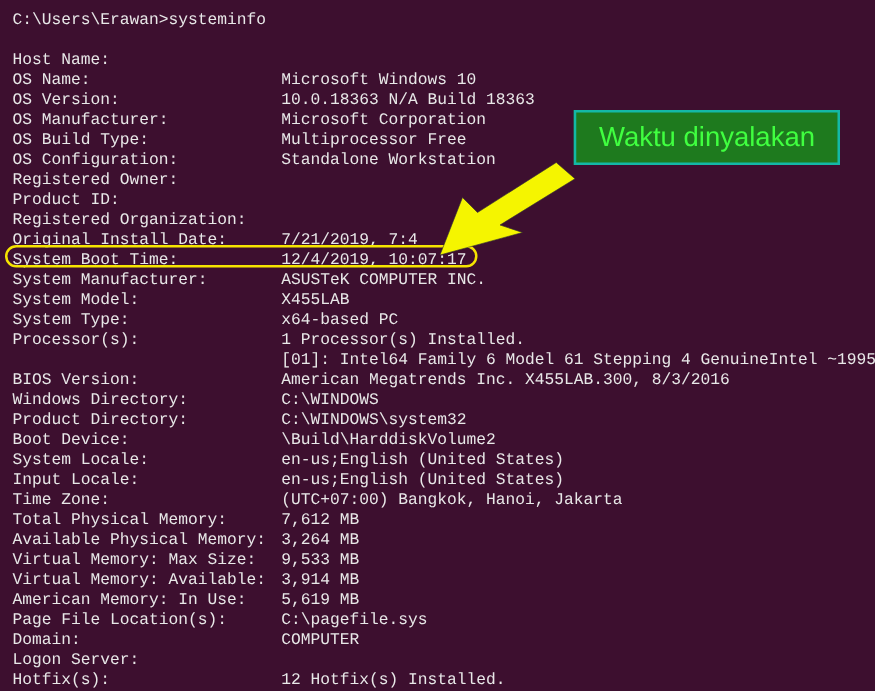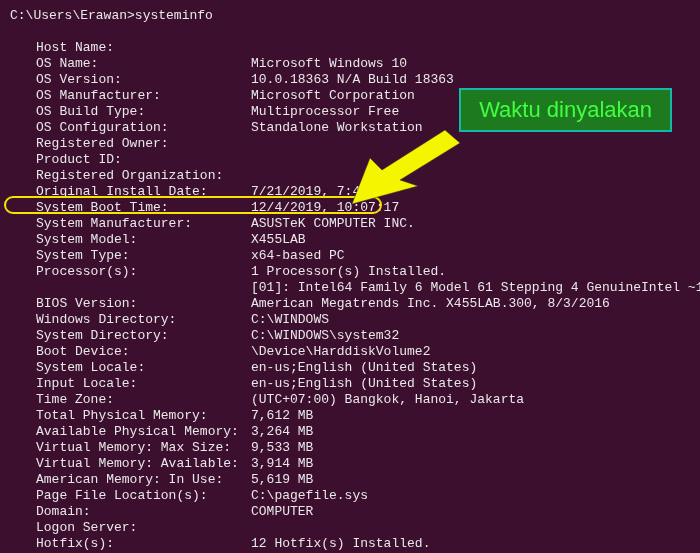--- a/index.html
+++ b/index.html
@@ -16,21 +16,20 @@
       line-height: 16px;
     }
     .prompt-line {
       margin-bottom: 16px;
     }
     .prompt-line .path { color: #e8e8e8; }
     .prompt-line .cmd { color: #e8e8e8; }
     .row {
       display: flex;
       white-space: pre;
-      margin-left: 26px;
     }
     .label {
       width: 215px;
       flex-shrink: 0;
     }
     .value {
       flex: 1;
     }
     .indent {
       padding-left: 215px;
@@ -86,22 +85,22 @@
     <div class="row"><span class="label">Registered Organization:</span><span class="value"></span></div>
     <div class="row"><span class="label">Original Install Date:</span><span class="value">7/21/2019, 7:4</span></div>
     <div class="row"><span class="label">System Boot Time:</span><span class="value">12/4/2019, 10:07:17</span></div>
     <div class="row"><span class="label">System Manufacturer:</span><span class="value">ASUSTeK COMPUTER INC.</span></div>
     <div class="row"><span class="label">System Model:</span><span class="value">X455LAB</span></div>
     <div class="row"><span class="label">System Type:</span><span class="value">x64-based PC</span></div>
     <div class="row"><span class="label">Processor(s):</span><span class="value">1 Processor(s) Installed.</span></div>
     <div class="row"><span class="value indent">[01]: Intel64 Family 6 Model 61 Stepping 4 GenuineIntel ~1995 Mhz</span></div>
     <div class="row"><span class="label">BIOS Version:</span><span class="value">American Megatrends Inc. X455LAB.300, 8/3/2016</span></div>
     <div class="row"><span class="label">Windows Directory:</span><span class="value">C:\WINDOWS</span></div>
-    <div class="row"><span class="label">System Directory:</span><span class="value">C:\WINDOWS\system32</span></div>
-    <div class="row"><span class="label">Boot Device:</span><span class="value">\Device\HarddiskVolume2</span></div>
+    <div class="row"><span class="label">Product Directory:</span><span class="value">C:\WINDOWS\system32</span></div>
+    <div class="row"><span class="label">Boot Device:</span><span class="value">\Build\HarddiskVolume2</span></div>
     <div class="row"><span class="label">System Locale:</span><span class="value">en-us;English (United States)</span></div>
     <div class="row"><span class="label">Input Locale:</span><span class="value">en-us;English (United States)</span></div>
     <div class="row"><span class="label">Time Zone:</span><span class="value">(UTC+07:00) Bangkok, Hanoi, Jakarta</span></div>
     <div class="row"><span class="label">Total Physical Memory:</span><span class="value">7,612 MB</span></div>
     <div class="row"><span class="label">Available Physical Memory:</span><span class="value">3,264 MB</span></div>
     <div class="row"><span class="label">Virtual Memory: Max Size:</span><span class="value">9,533 MB</span></div>
     <div class="row"><span class="label">Virtual Memory: Available:</span><span class="value">3,914 MB</span></div>
     <div class="row"><span class="label">American Memory: In Use:</span><span class="value">5,619 MB</span></div>
     <div class="row"><span class="label">Page File Location(s):</span><span class="value">C:\pagefile.sys</span></div>
     <div class="row"><span class="label">Domain:</span><span class="value">COMPUTER</span></div>

